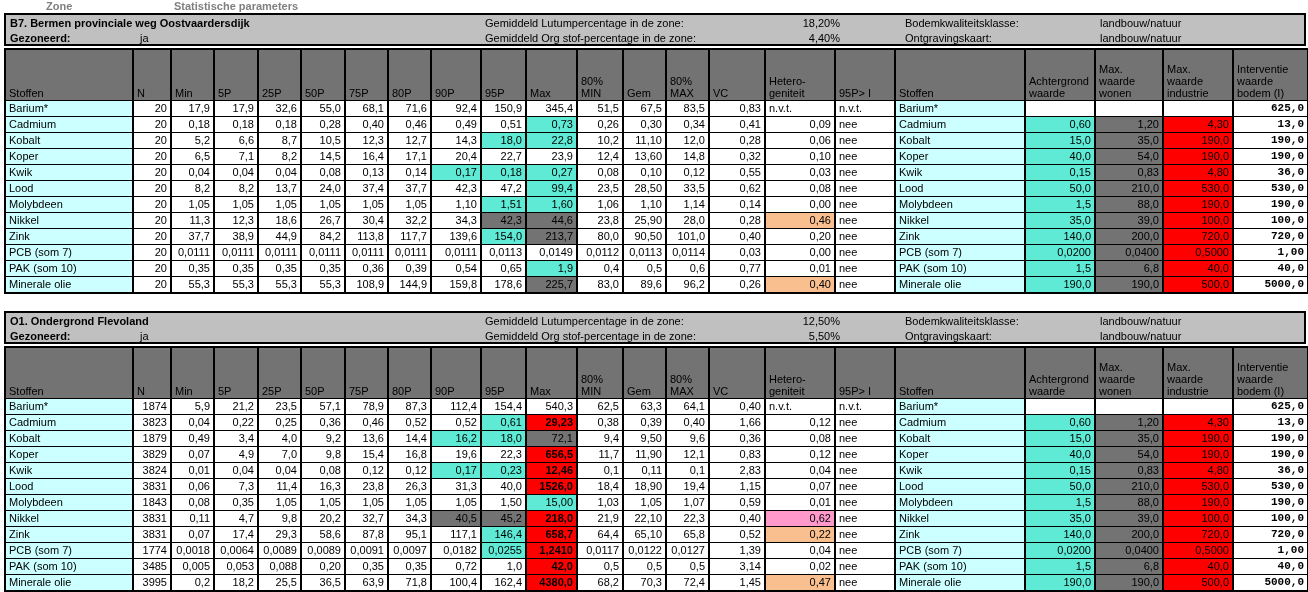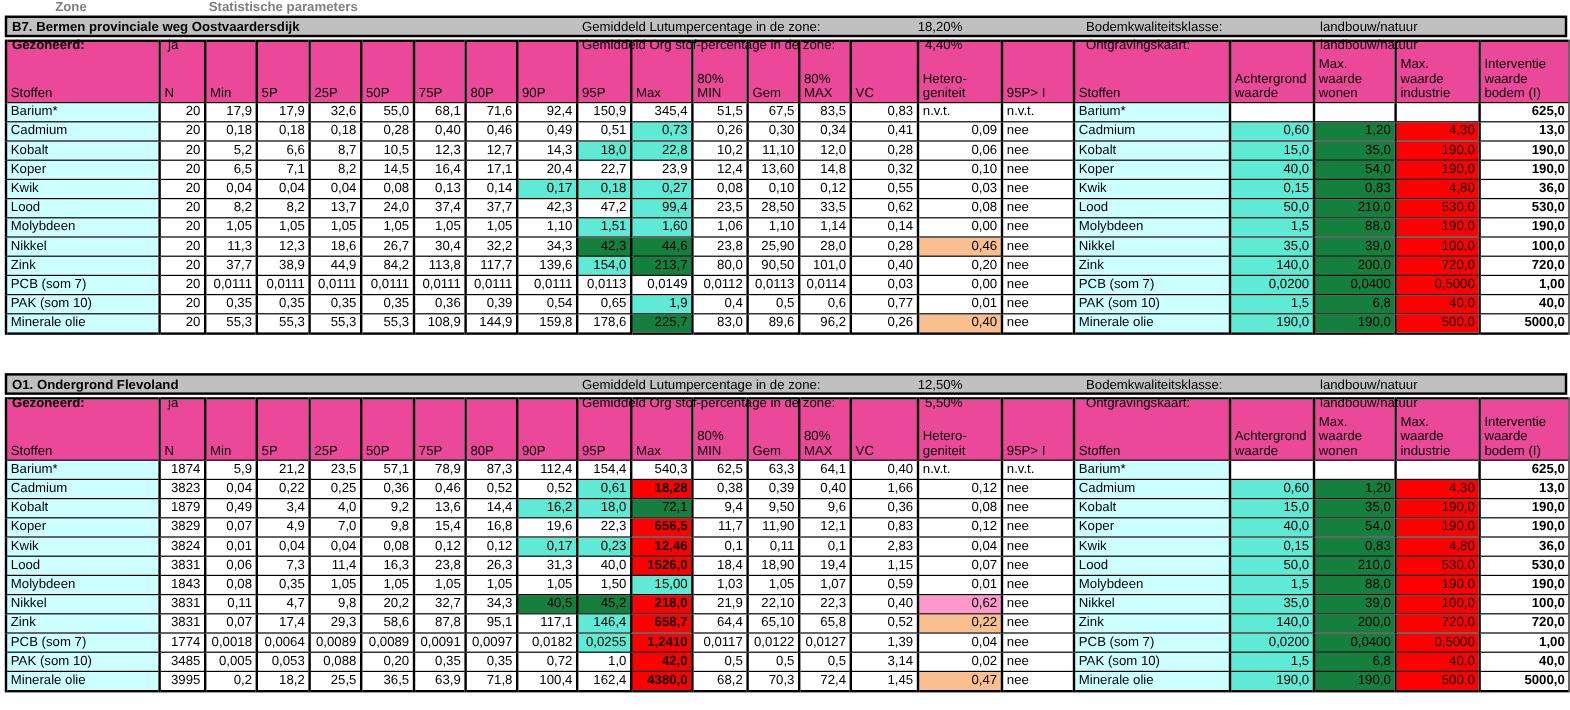--- a/index.html
+++ b/index.html
@@ -9,57 +9,57 @@
     position:relative;
   }
   .toprow { position:absolute; top:0; left:0; height:13px; width:100%; }
   .toprow span { position:absolute; top:0; color:#7f7f7f; font-weight:bold; font-size:11px; white-space:nowrap;margin-left:38px; }
   #zone-label { left:8px; }
   #stats-label { left:136px; }
 
   .zone { position:absolute; left:4px; width:1302px; }
 
   .band {
-    position:relative; height:18px; background:#c0c0c0;
+    position:relative; height:33px; background:#c0c0c0;
     border:2px solid #000; box-sizing:border-box; margin-bottom:2px;
   }
   .band .t { position:absolute; white-space:nowrap; line-height:14px; }
   .band .r1 { top:1px; } .band .r2 { top:16px; }
   .band .title { font-weight:bold; }
   .pos-a { left:4px;font-weight:bold; }
   .pos-b { left:134px; }
   .pos-c { left:479px; }
-  .pos-d { left:612px; width:184px; text-align:right; }
+  .pos-d { left:650px; width:184px; text-align:right; }
   .pos-e { left:899px; }
   .pos-f { left:1094px; }
 
   table.stats {
     border-collapse:collapse; table-layout:fixed; width:1302px;
     border:2px solid #000;
   }
   table.stats th, table.stats td {
     border:1px solid #000; border-left-width:2px; border-right-width:2px;
     padding:0 3px; overflow:hidden; white-space:nowrap; font-size:11px;
   }
   table.stats th {
-    background:#ec4899; font-weight:normal; text-align:left;
+    background:#737373; font-weight:normal; text-align:left;
     vertical-align:bottom; height:49px; line-height:12px;
     white-space:pre-line; padding-bottom:1px;
   }
   table.stats td { height:15px; line-height:15px; }
   td.stof { background:#ccffff; text-align:left; }
   td.num { text-align:right; }
   td.txt { text-align:left; }
   td.c-y  { background:#5eead4; }
-  td.c-o  { background:#15803d; }
+  td.c-o  { background:#737373; }
   td.c-r  { background:#ff0000; font-weight:bold; }
   td.c-rn { background:#ff0000; }
   td.c-p  { background:#ff99cc; }
   td.c-pe { background:#fabf8f; }
-  td.interv { font-weight:bold; }
+  td.interv { font-weight:bold;font-family:Liberation Mono, monospace; }
 </style>
 </head>
 <body>
 
 <div class="toprow">
   <span id="zone-label">Zone</span>
   <span id="stats-label">Statistische parameters</span>
 </div>
 
   <div class="zone" style="top: 13px;">
@@ -534,21 +534,21 @@
           <td class="stof">Cadmium</td>
           <td class="num">3823</td>
           <td class="num">0,04</td>
           <td class="num">0,22</td>
           <td class="num">0,25</td>
           <td class="num">0,36</td>
           <td class="num">0,46</td>
           <td class="num">0,52</td>
           <td class="num">0,52</td>
           <td class="c-y num">0,61</td>
-          <td class="c-r num">18,28</td>
+          <td class="c-r num">29,23</td>
           <td class="num">0,38</td>
           <td class="num">0,39</td>
           <td class="num">0,40</td>
           <td class="num">1,66</td>
           <td class="num">0,12</td>
           <td class="txt">nee</td>
           <td class="stof">Cadmium</td>
           <td class="c-y num">0,60</td>
           <td class="c-o num">1,20</td>
           <td class="c-rn num">4,30</td>

